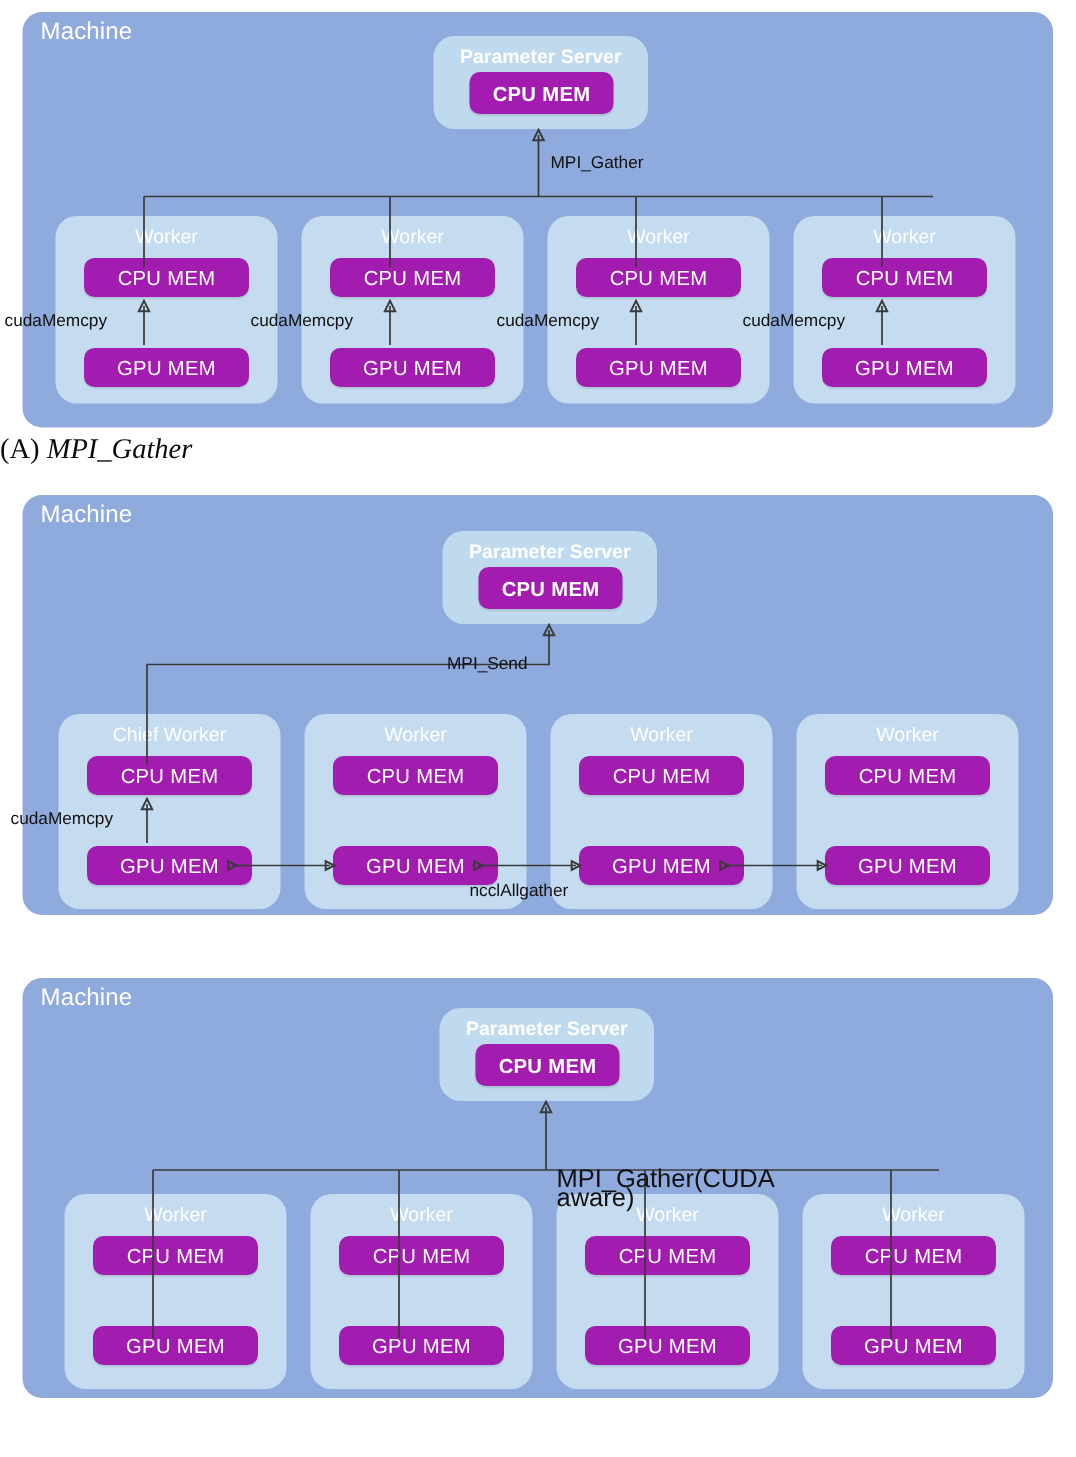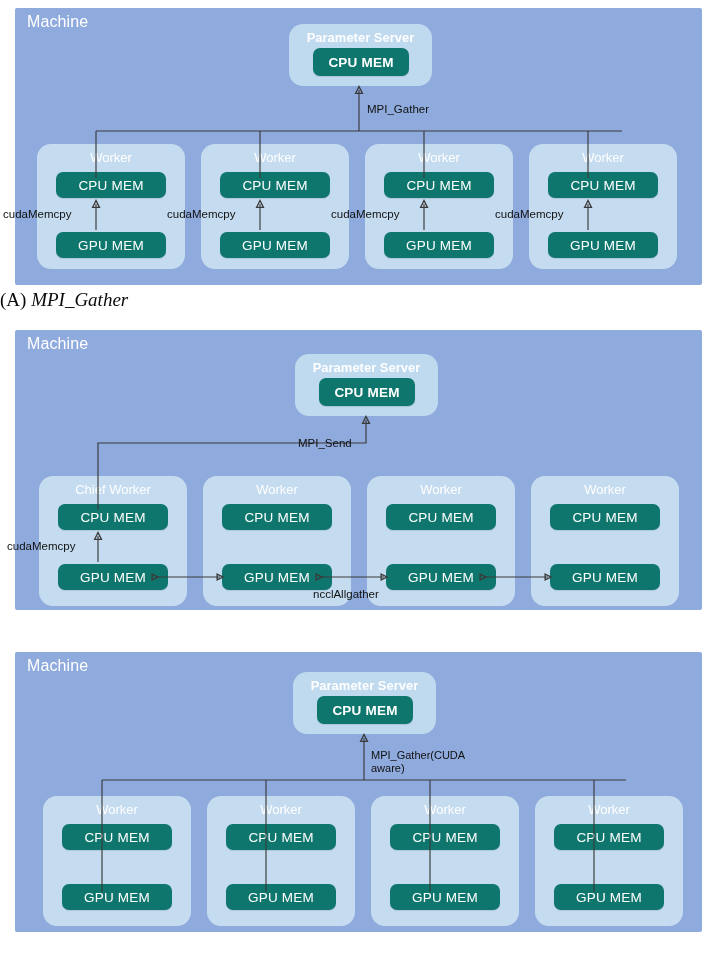--- a/index.html
+++ b/index.html
@@ -5,53 +5,53 @@
   html,body{margin:0;padding:0;background:#ffffff;}
   body{
     width:717px;height:971px;position:relative;overflow:hidden;
     font-family:"Liberation Sans", sans-serif;
     -webkit-font-smoothing:antialiased;
   }
   .panel{position:absolute;left:0;width:717px;}
   .machine{
     position:absolute;left:15px;right:15px;
     background:#8FAADC;
-    border-radius:2px;
+    border-radius:13px;
   }
   .machine-label{
     position:absolute;left:12px;top:4px;
     color:#ffffff;font-size:16px;line-height:20px;
     letter-spacing:0.1px;
   }
   .group{
     position:absolute;
     background:#C5DCF0;
     border-radius:14px;
   }
   .group.ps{background:#BFD9EF;font-weight:bold;}
   .group-title{
     position:absolute;left:0;right:0;top:5px;
     text-align:center;color:#ffffff;font-size:13px;line-height:17px;
   }
   .mem{
     position:absolute;
-    background:#0f766e;
+    background:#a21caf;
     border-radius:7px;
     color:#ffffff;
     font-size:13.5px;
     display:flex;align-items:center;justify-content:center;
     letter-spacing:0.2px;
     box-shadow:0 1px 1px rgba(0,0,0,0.10);
   }
   .edge-label{
     position:absolute;
     color:#111111;font-size:11.5px;line-height:13px;
     white-space:pre-line;
   }
-  .edge-label.small{font-size:11px;}
+  .edge-label.small{font-size:17px;margin-top:30px;}
   svg.wires{position:absolute;left:0;top:0;overflow:visible;}
   svg.wires line, svg.wires path{stroke:#3A3A3A;stroke-width:1.15;fill:none;}
   .caption{
     position:absolute;left:0;width:717px;text-align:left;
     font-family:"Liberation Serif", serif;
     font-size:19px;color:#0a0a0a;
   }
   .caption i{font-style:italic;}
 </style>
 </head>

